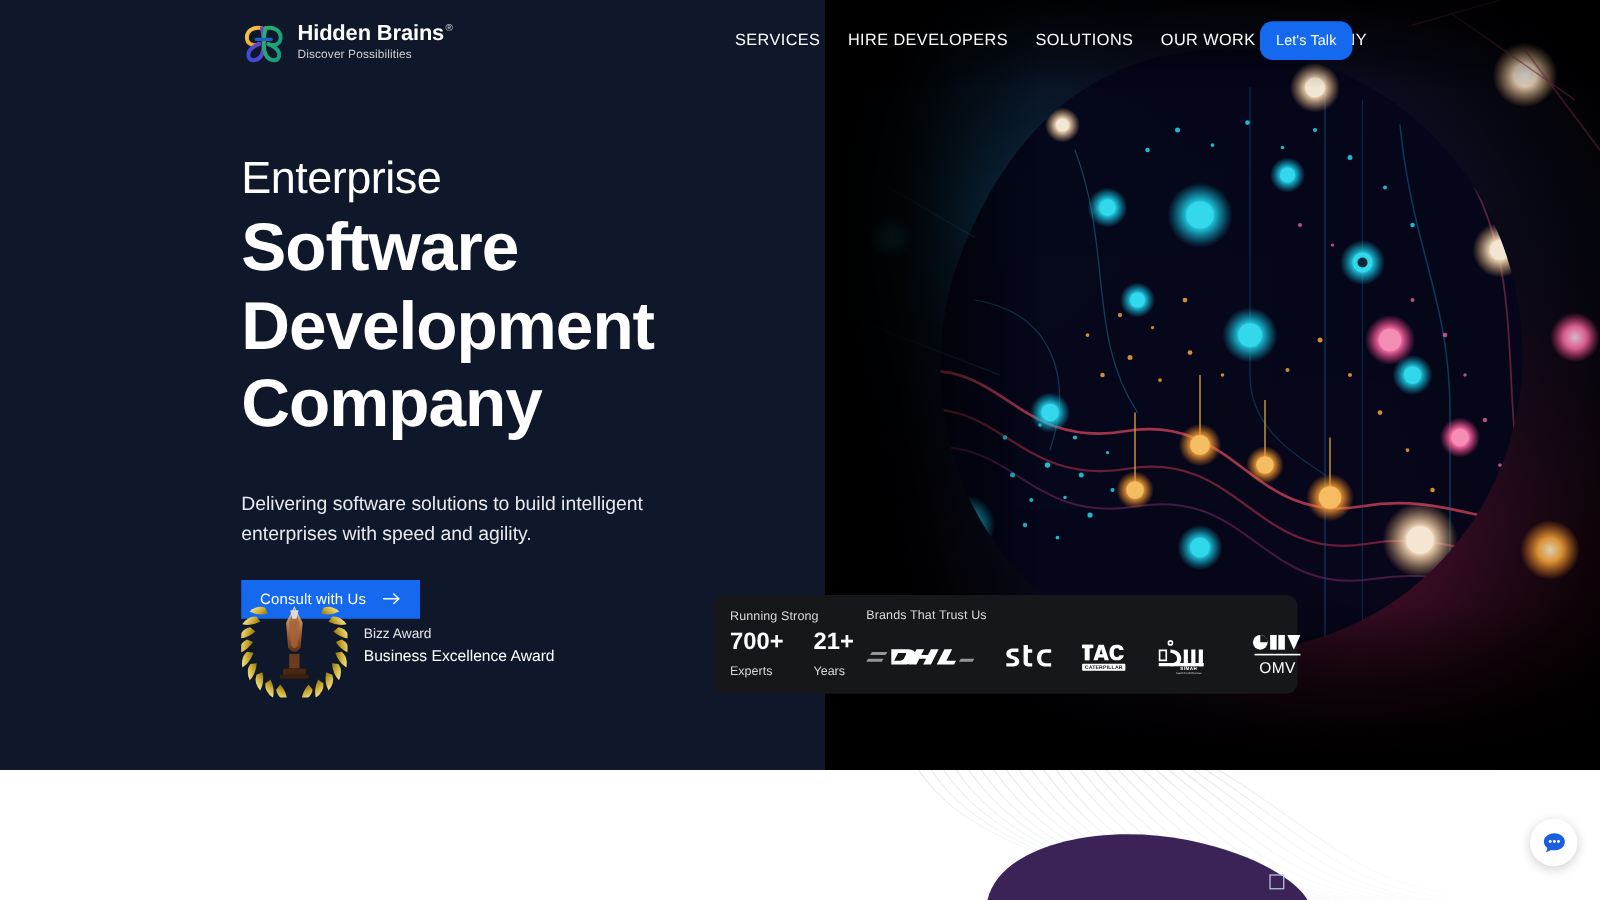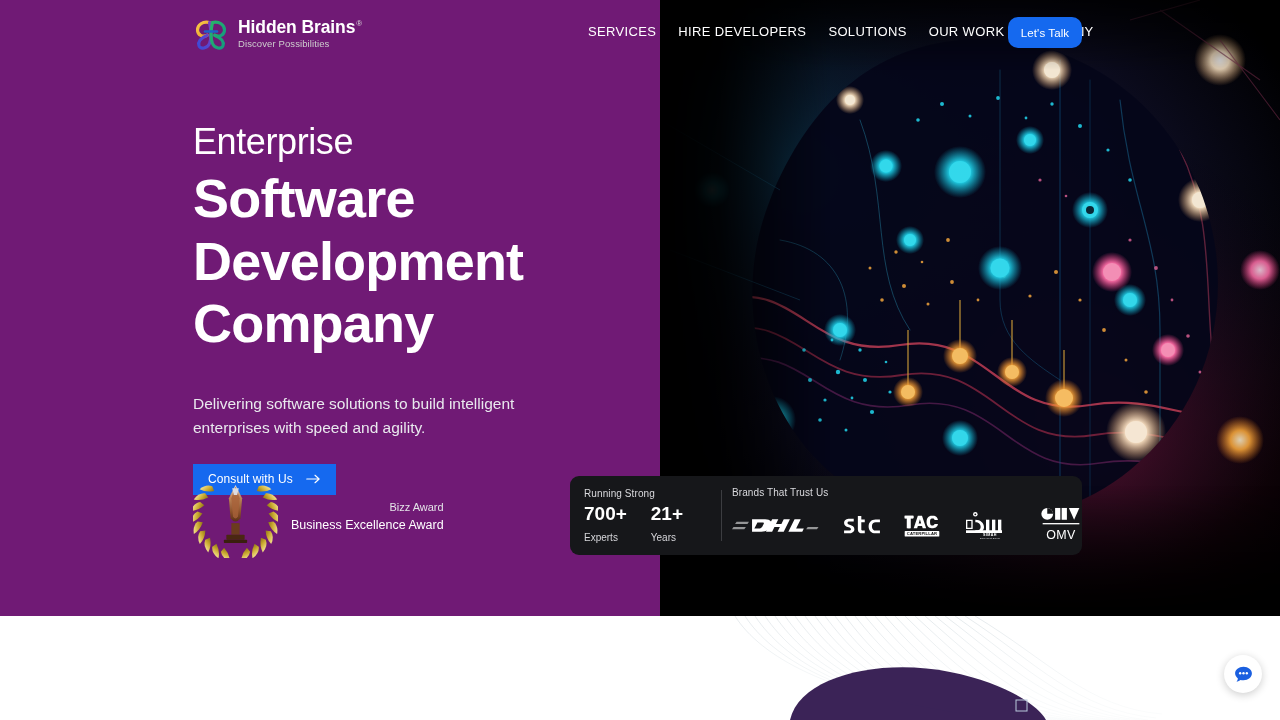--- a/index.html
+++ b/index.html
@@ -7,21 +7,21 @@
     width:1280px; height:720px;
     overflow:hidden;
     background:#ffffff;
     font-family:"Liberation Sans", sans-serif;
     -webkit-font-smoothing:antialiased;
   }
 
   
   .hero {
     position:absolute; left:0; top:0; width:1280px; height:616px;
-    background:#701a75; overflow:hidden;
+    background:#0f172a; overflow:hidden;
   }
 
   
   .art-wrap {
     position:absolute; right:0; top:0; width:620px; height:616px;
     overflow:hidden;
   }
   .art-canvas { position:absolute; inset:0; }
   .art-fade-l {
     position:absolute; left:0; top:0; width:170px; height:100%;
@@ -105,26 +105,26 @@
   }
   .btn-consult .arrow { display:block; width:15px; height:12px; }
 
   
   .award {
     position:absolute; left:193px; top:475px; z-index:20;
     display:flex; align-items:center; gap:13px;
   }
   .award-badge { width:85px; height:83px; display:block; }
   .award-txt { line-height:1.1; }
-  .award-t1 { font-size:11px; color:#e4e4e8;text-align:right; }
+  .award-t1 { font-size:11px; color:#e4e4e8; }
   .award-t2 { font-size:12.5px; color:#ffffff; margin-top:6px; }
 
   
   .stats-card {
-    position:absolute; left:570px; top:476px; width:512px; height:79px;
+    position:absolute; left:570px; top:476px; width:468px; height:79px;
     background:#16171a; border-radius:9px; z-index:20;
     display:flex; align-items:stretch;
   }
   .stats-left { padding:12px 0 0 14px; width:152px; }
   .stats-label { font-size:10px; color:#d9d9dd; letter-spacing:.1px; }
   .stats-nums { display:flex; gap:24px; margin-top:5px; }
   .stat-num { font-size:19px; font-weight:bold; color:#ffffff; line-height:1.05; }
   .stat-cap { font-size:10px; color:#d6d6da; margin-top:8px; }
   .stats-div { width:1px; background:#3c3d41; margin:14px 10px 14px 0; }
   .brands { padding:11px 0 0 0; flex:1; }

